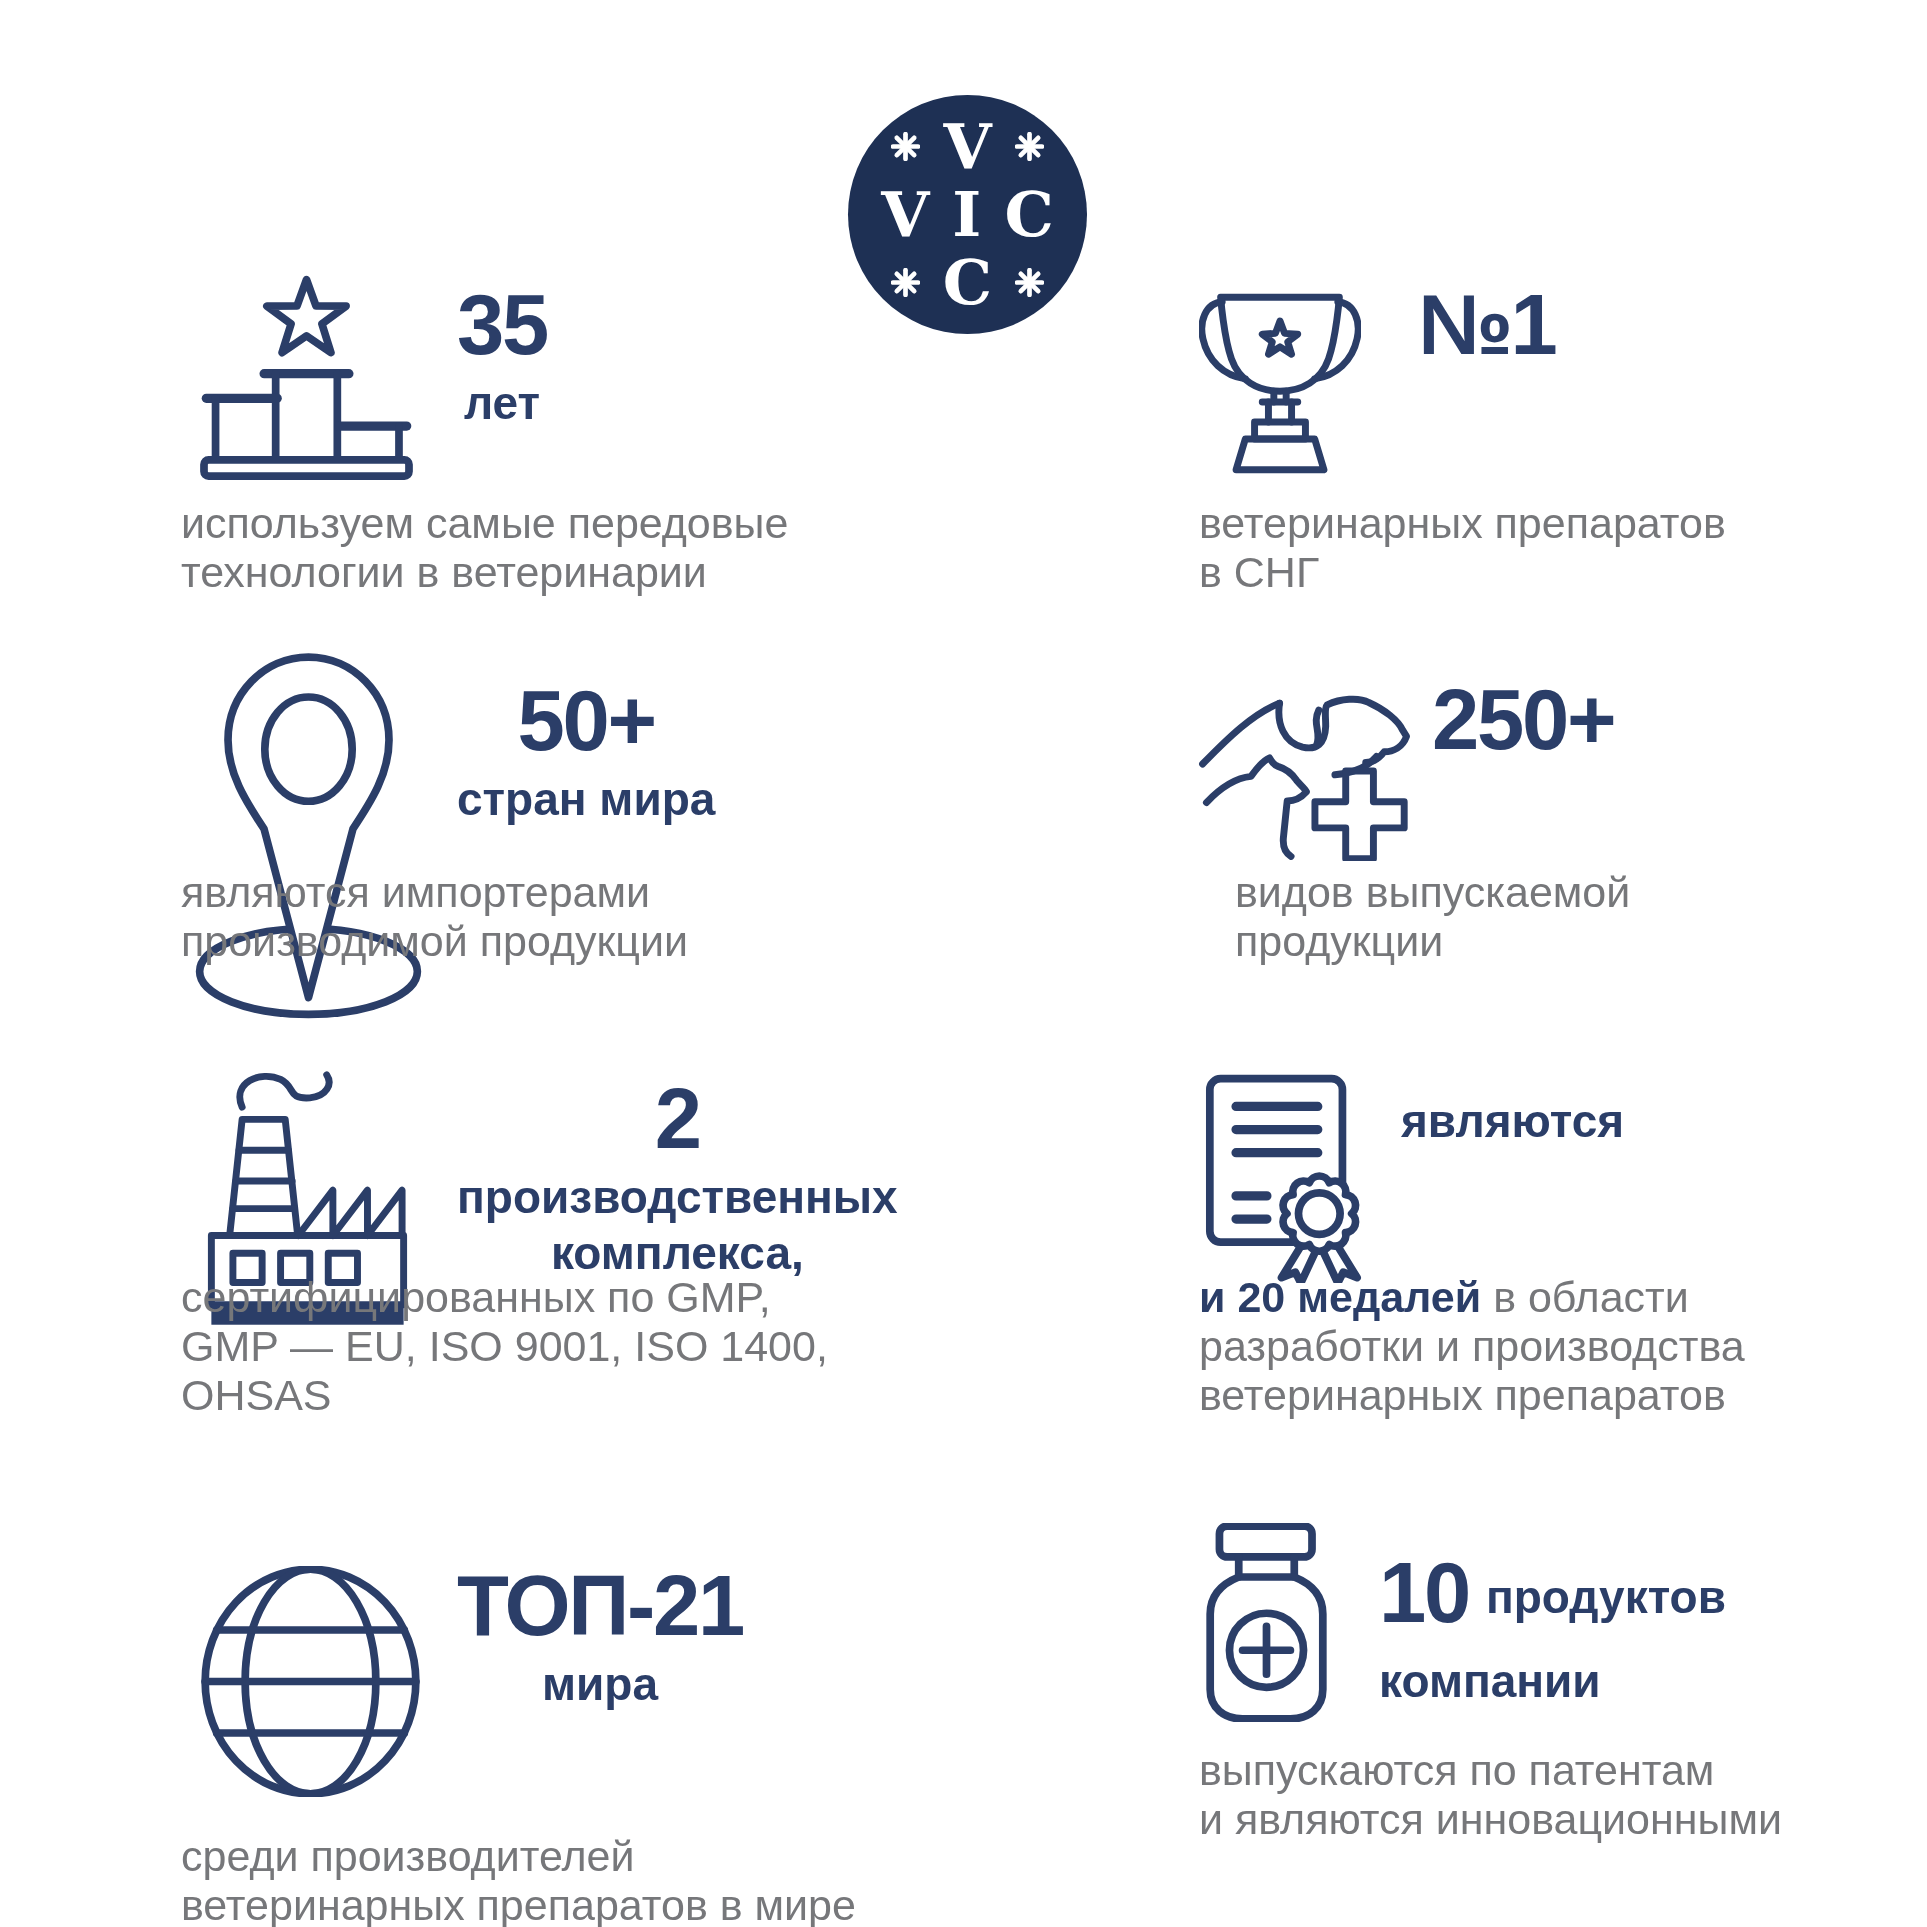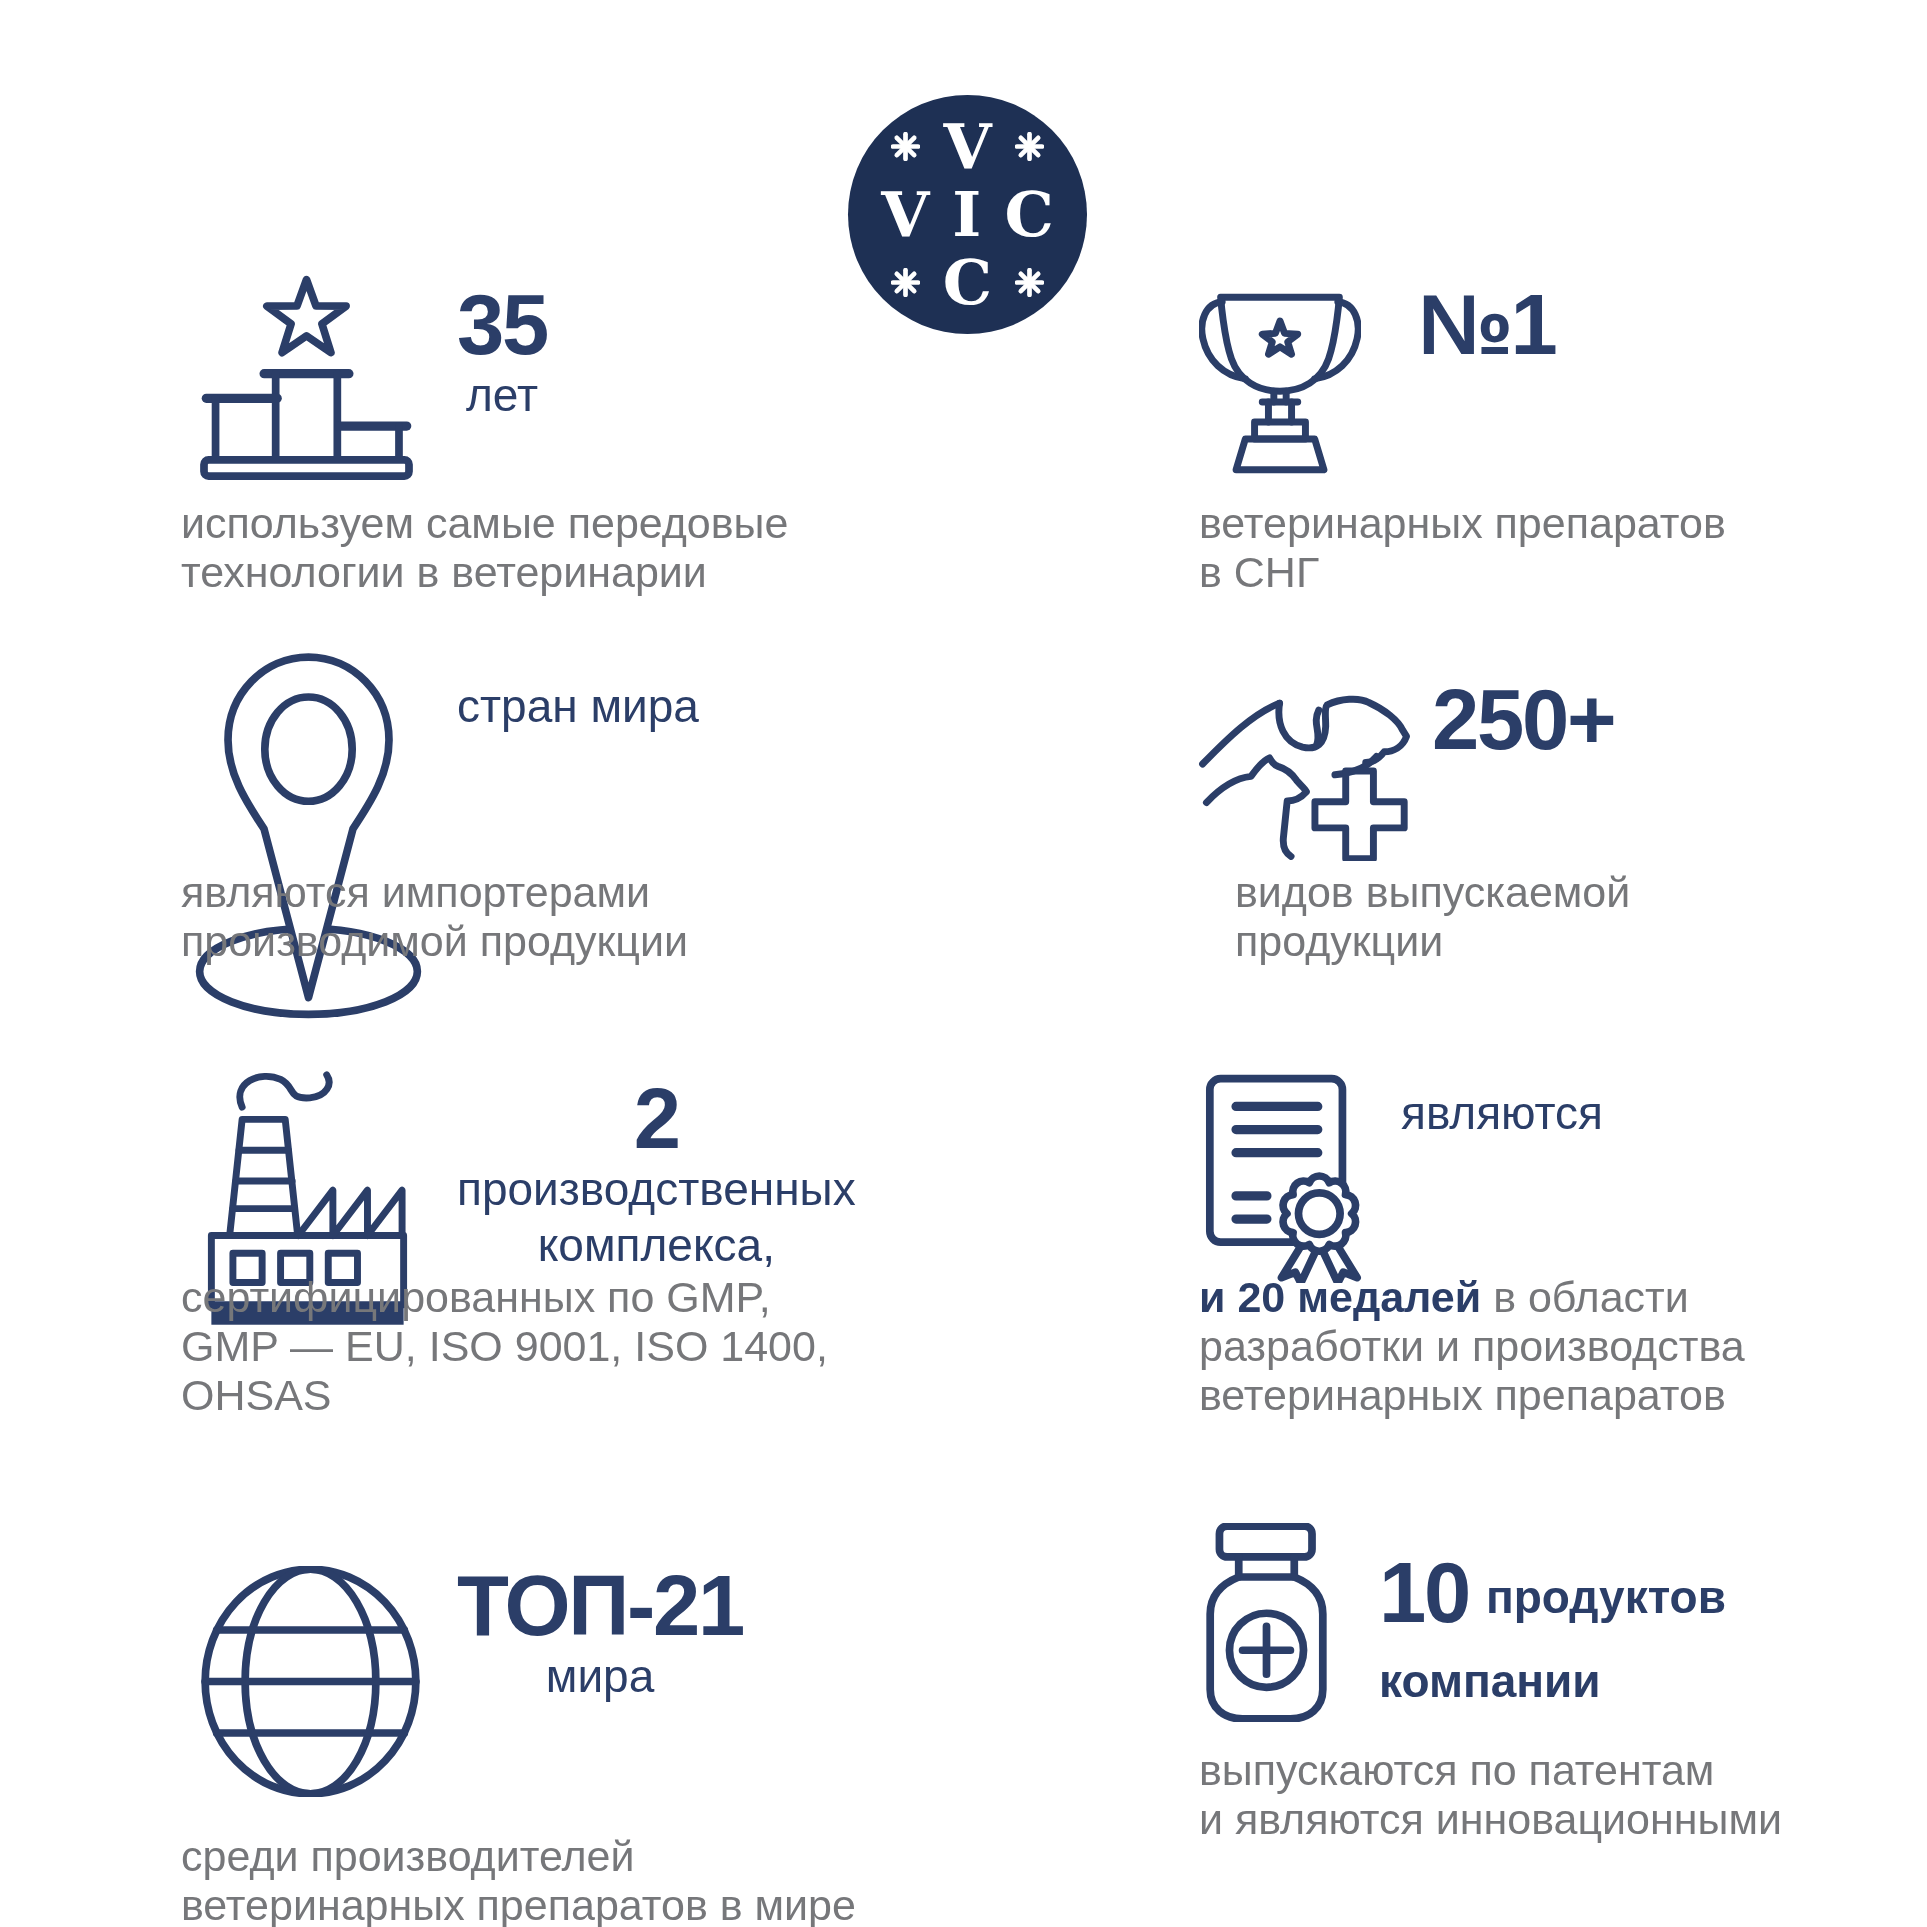--- a/index.html
+++ b/index.html
@@ -31,22 +31,22 @@
 
   
   .icon{position:absolute;color:var(--navy);}
   .icon svg{width:100%;height:100%;display:block;}
   .headline{position:absolute;text-align:center;}
   .number{
     font-size:85px;font-weight:800;color:var(--navy);
     line-height:1;letter-spacing:-2.3px;white-space:pre-line;
   }
   .sub{
-    font-size:46px;font-weight:400;color:var(--navy);
-    line-height:56px;margin-top:0;white-space:pre-line;
+    font-size:46px;font-weight:700;color:var(--navy);
+    line-height:56px;margin-top:8px;white-space:pre-line;
   }
   .desc{
     position:absolute;font-size:43px;font-weight:400;color:var(--gray);
     line-height:49px;white-space:pre-line;
   }
   .desc .accent{color:var(--navy);font-weight:700;}
   .desc-left{width:971px;}
   .desc-right{width:709px;}
 
   
@@ -185,20 +185,21 @@
 
   <section>
     <div class="icon b3-icon">
       <svg viewBox="0 0 300 480" fill="none" stroke="currentColor" stroke-width="10" stroke-linecap="round" stroke-linejoin="round">
         <ellipse cx="150" cy="418" rx="142" ry="56"></ellipse>
         <path d="M150,8 C92,8 45,56 45,116 C45,160 68,196 92,232 L150,452 L208,232 C232,196 255,160 255,116 C255,56 208,8 150,8 Z" fill="#fff"></path>
         <ellipse cx="150" cy="128" rx="57" ry="68"></ellipse>
       </svg>
     </div>
     <div class="headline b3-headline">
+      <div class="number">50+</div>
       <div class="sub">стран мира</div>
     </div>
     <p class="desc desc-left b3-desc">являются импортерами
 производимой продукции</p>
   </section>
 
   <section>
     <div class="icon b4-icon">
       <svg viewBox="0 0 285 230" fill="none" stroke="currentColor" stroke-width="9" stroke-linecap="round" stroke-linejoin="round">
         <path d="M12,104 C45,70 78,38 112,25"></path>

